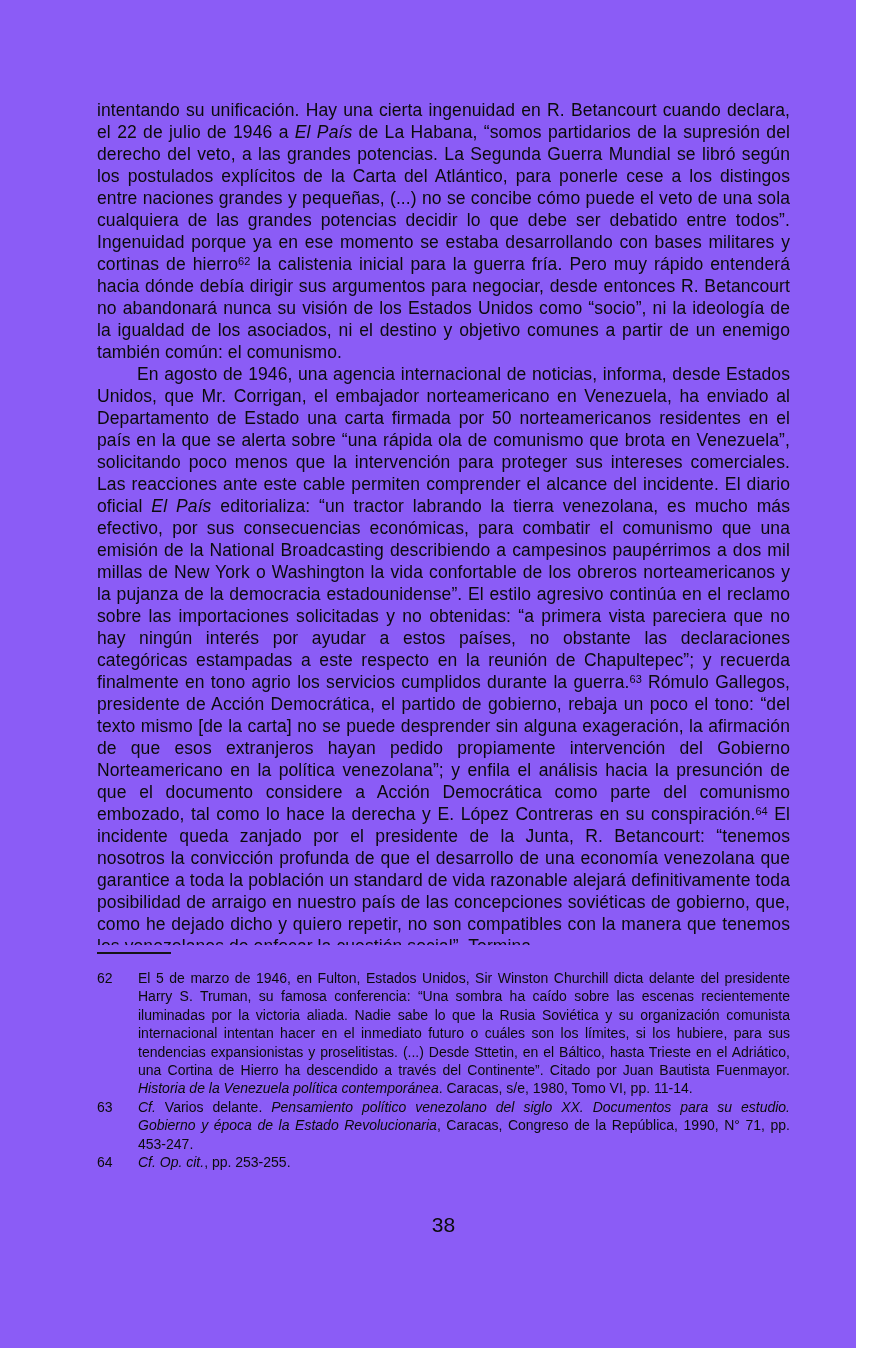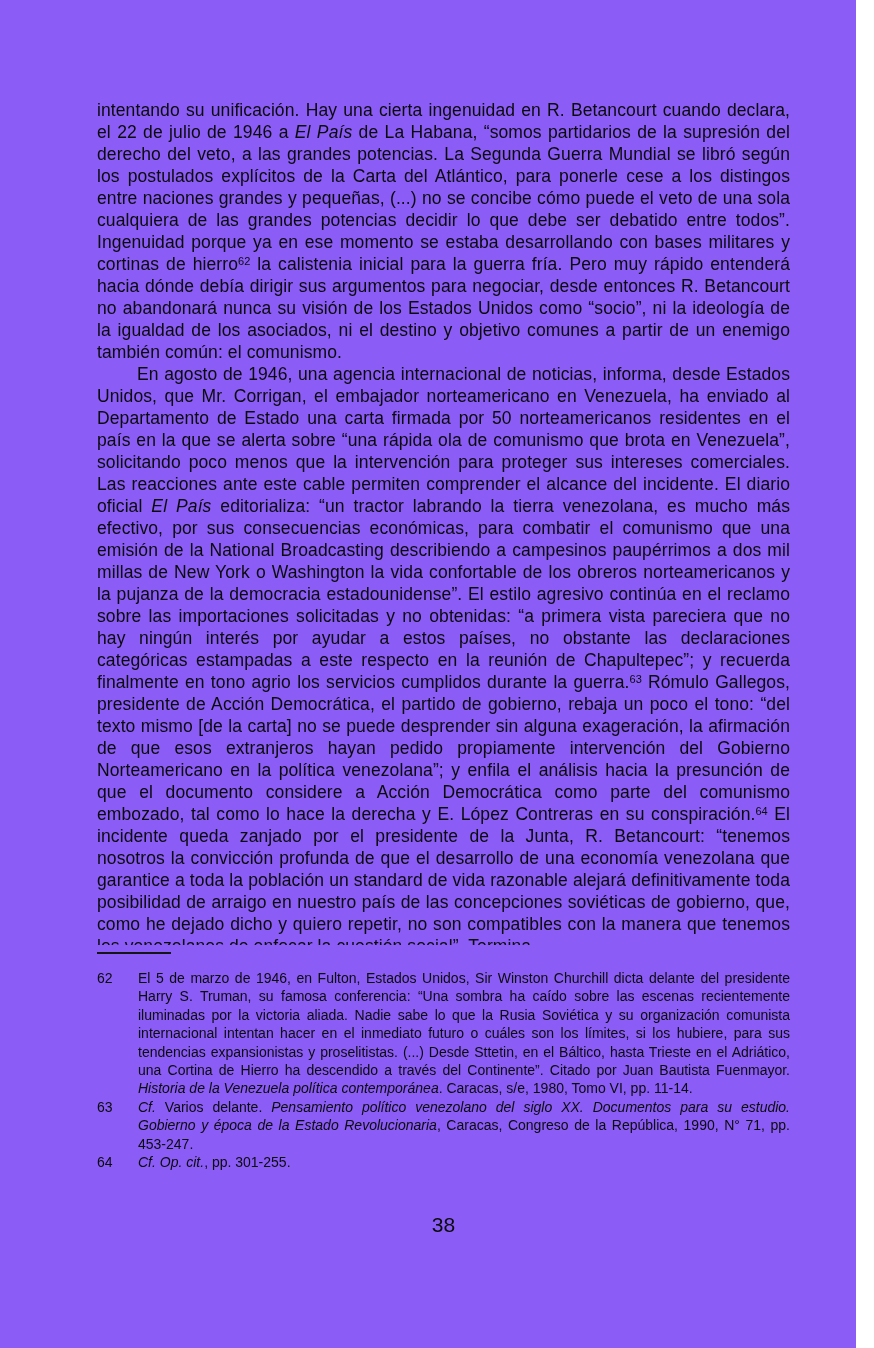--- a/index.html
+++ b/index.html
@@ -94,19 +94,19 @@
     <div class="footnote">
       <span class="fn-num">62</span>
       <span class="fn-text"><span>El 5 de marzo de 1946, en Fulton, Estados Unidos, Sir Winston Churchill dicta delante del presidente Harry S. Truman, su famosa conferencia: “Una sombra ha caído sobre las escenas recientemente iluminadas por la victoria aliada. Nadie sabe lo que la Rusia Soviética y su organización comunista internacional intentan hacer en el inmediato futuro o cuáles son los límites, si los hubiere, para sus tendencias expansionistas y proselitistas. (...) Desde Sttetin, en el Báltico, hasta Trieste en el Adriático, una Cortina de Hierro ha descendido a través del Continente”. Citado por Juan Bautista Fuenmayor. </span><i>Historia de la Venezuela política contemporánea</i><span>. Caracas, s/e, 1980, Tomo VI, pp. 11-14.</span></span>
     </div>
     <div class="footnote">
       <span class="fn-num">63</span>
       <span class="fn-text"><i>Cf.</i><span> Varios delante. </span><i>Pensamiento político venezolano del siglo XX. Documentos para su estudio. Gobierno y época de la Estado Revolucionaria</i><span>, Caracas, Congreso de la República, 1990, N° 71, pp. 453-247.</span></span>
     </div>
     <div class="footnote">
       <span class="fn-num">64</span>
-      <span class="fn-text"><i>Cf. Op. cit.</i><span>, pp. 301-255.</span></span>
+      <span class="fn-text"><i>Cf. Op. cit.</i><span>, pp. 253-255.</span></span>
     </div>
   </div>
 
   <div class="page-number">38</div>
 
 </div>
 
 </body></html>

